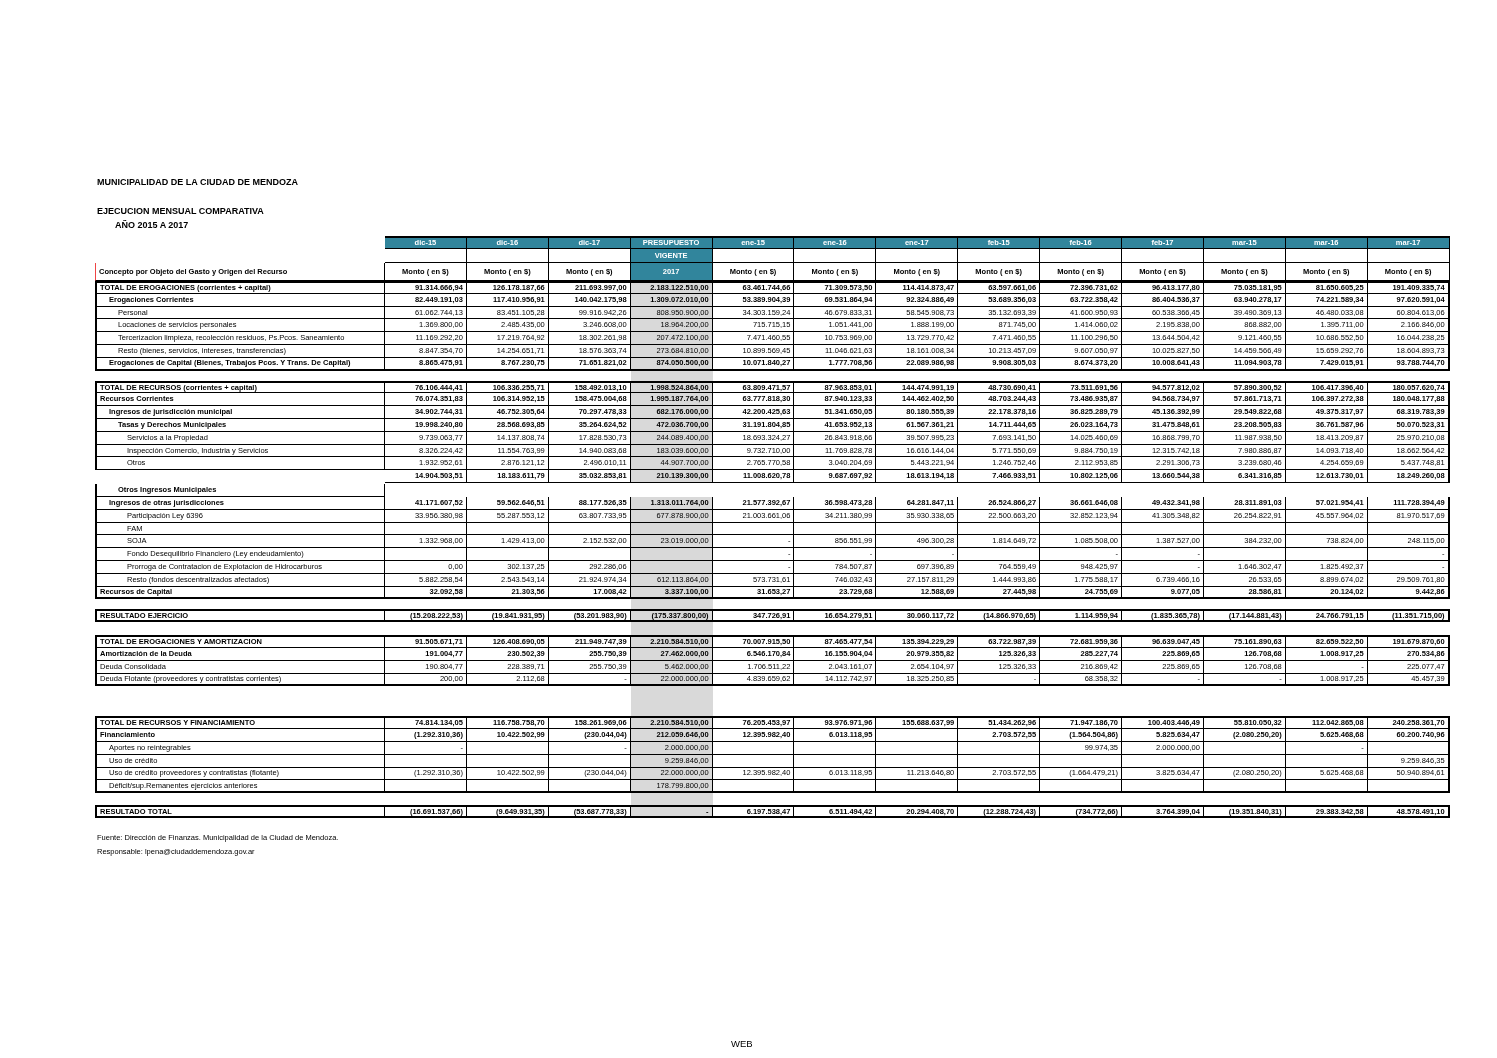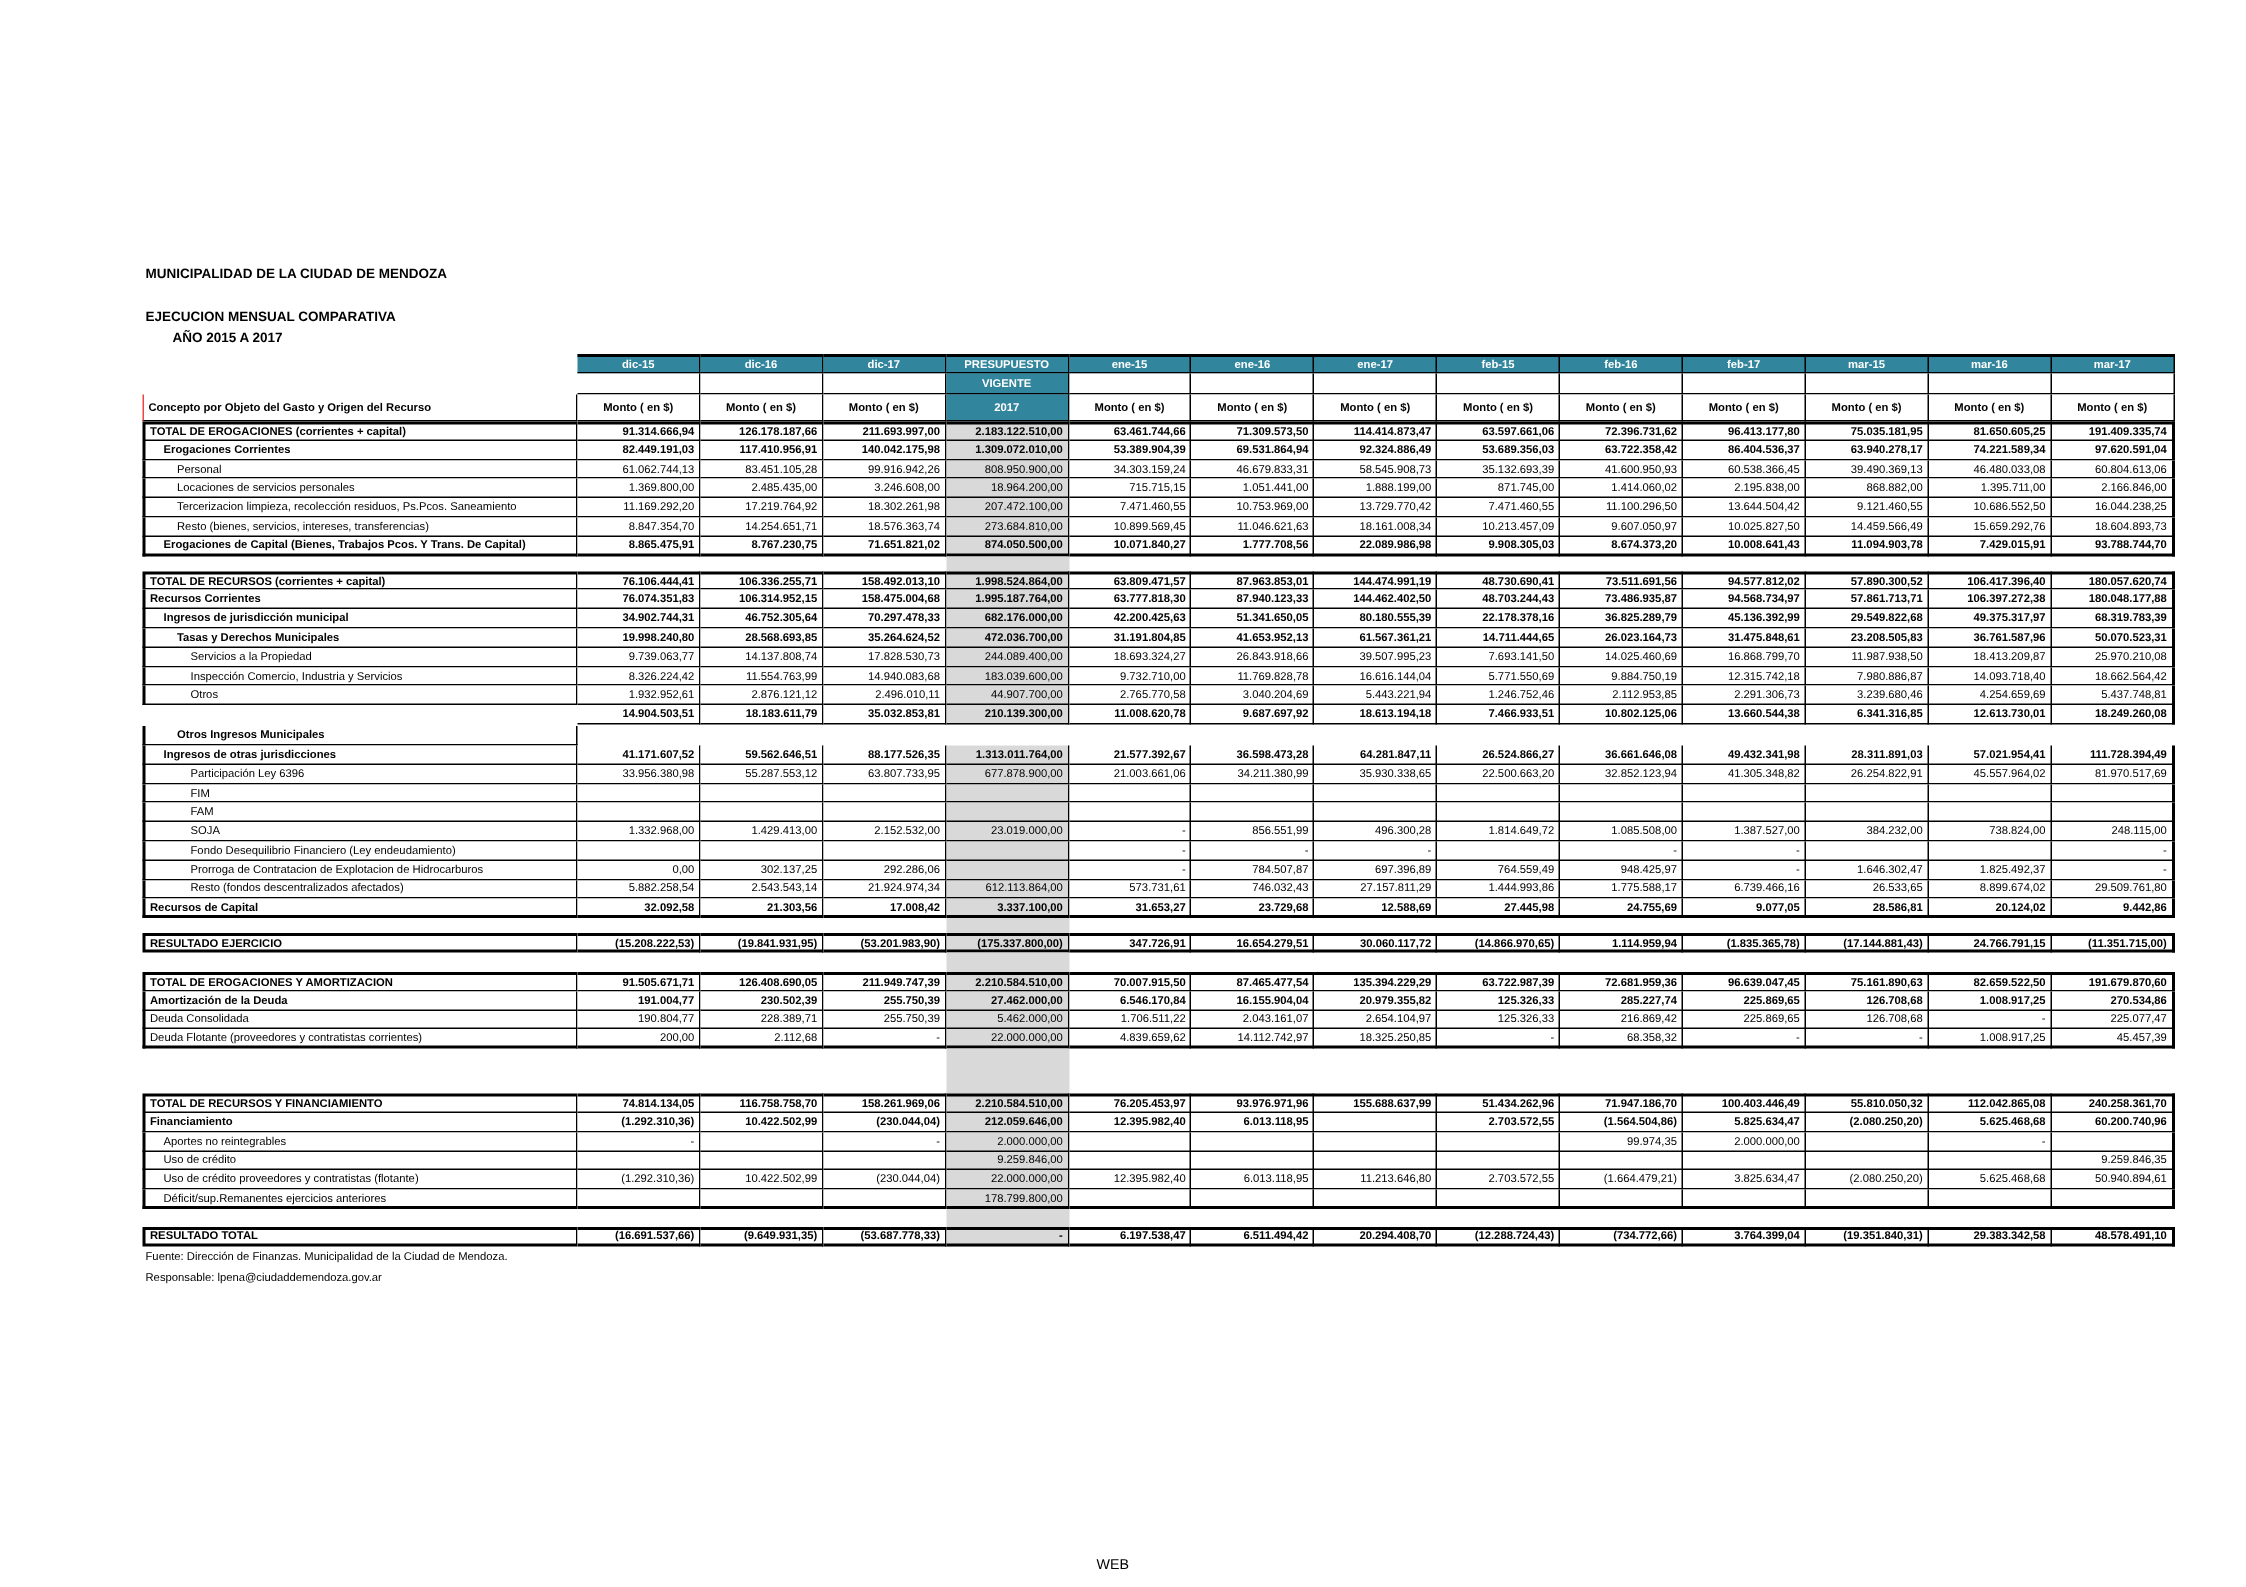--- a/index.html
+++ b/index.html
@@ -378,36 +378,20 @@
         <div class="cell cn num">34.211.380,99</div>
         <div class="cell cn num">35.930.338,65</div>
         <div class="cell cn num">22.500.663,20</div>
         <div class="cell cn num">32.852.123,94</div>
         <div class="cell cn num">41.305.348,82</div>
         <div class="cell cn num">26.254.822,91</div>
         <div class="cell cn num">45.557.964,02</div>
         <div class="cell cn num">81.970.517,69</div>
       </div>
       <div class="row d">
-        <div class="cell c0" style="padding-left: 30px;">FIM</div>
-        <div class="cell cn num"></div>
-        <div class="cell cn num"></div>
-        <div class="cell cn num"></div>
-        <div class="cell cn num bud"></div>
-        <div class="cell cn num"></div>
-        <div class="cell cn num"></div>
-        <div class="cell cn num"></div>
-        <div class="cell cn num"></div>
-        <div class="cell cn num"></div>
-        <div class="cell cn num"></div>
-        <div class="cell cn num"></div>
-        <div class="cell cn num"></div>
-        <div class="cell cn num"></div>
-      </div>
-      <div class="row d">
         <div class="cell c0" style="padding-left: 30px;">FAM</div>
         <div class="cell cn num"></div>
         <div class="cell cn num"></div>
         <div class="cell cn num"></div>
         <div class="cell cn num bud"></div>
         <div class="cell cn num"></div>
         <div class="cell cn num"></div>
         <div class="cell cn num"></div>
         <div class="cell cn num"></div>
         <div class="cell cn num"></div>

